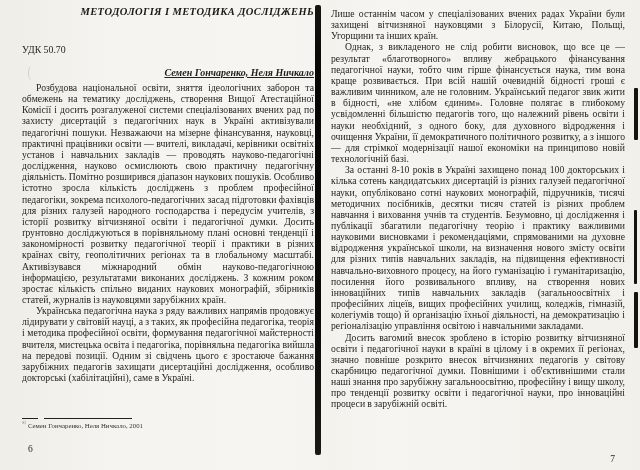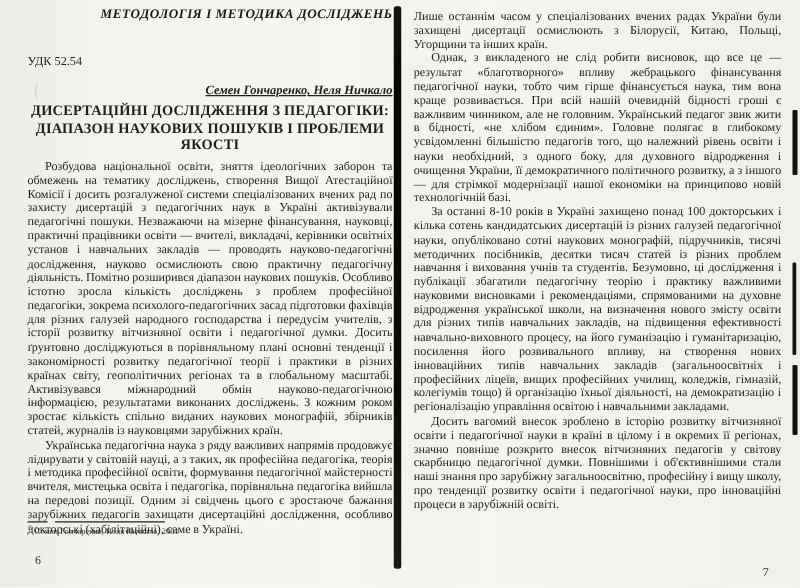--- a/index.html
+++ b/index.html
@@ -63,25 +63,24 @@
     border-left:1px solid #c9c6bd;border-radius:50% 0 0 50%;opacity:.8;}
 </style>
 </head>
 <body>
 
 <div class="scan">
 
   <div class="page-left">
     <div class="running-head">МЕТОДОЛОГІЯ І МЕТОДИКА ДОСЛІДЖЕНЬ</div>
 
-    <div class="udc">УДК 52.54</div>
+    <div class="udc">УДК 50.70</div>
 
     <div class="authors">Семен Гончаренко, Неля Ничкало</div>
 
-    <div class="art-title">ДИСЕРТАЦІЙНІ ДОСЛІДЖЕННЯ З ПЕДАГОГІКИ: ДІАПАЗОН НАУКОВИХ ПОШУКІВ І ПРОБЛЕМИ ЯКОСТІ</div>
 
     <div class="body">
       <p>Розбудова національної освіти, зняття ідеологічних заборон та обмежень на тематику досліджень, створення Вищої Атестаційної Комісії і досить розгалуженої системи спеціалізованих вчених рад по захисту дисертацій з педагогічних наук в Україні активізували педагогічні пошуки. Незважаючи на мізерне фінансування, науковці, практичні працівники освіти — вчителі, викладачі, керівники освітніх установ і навчальних закладів — проводять науково-педагогічні дослідження, науково осмислюють свою практичну педагогічну діяльність. Помітно розширився діапазон наукових пошуків. Особливо істотно зросла кількість досліджень з проблем професійної педагогіки, зокрема психолого-педагогічних засад підготовки фахівців для різних галузей народного господарства і передусім учителів, з історії розвитку вітчизняної освіти і педагогічної думки. Досить ґрунтовно досліджуються в порівняльному плані основні тенденції і закономірності розвитку педагогічної теорії і практики в різних країнах світу, геополітичних регіонах та в глобальному масштабі. Активізувався міжнародний обмін науково-педагогічною інформацією, результатами виконаних досліджень. З кожним роком зростає кількість спільно виданих наукових монографій, збірників статей, журналів із науковцями зарубіжних країн.</p>
       <p>Українська педагогічна наука з ряду важливих напрямів продовжує лідирувати у світовій науці, а з таких, як професійна педагогіка, теорія і методика професійної освіти, формування педагогічної майстерності вчителя, мистецька освіта і педагогіка, порівняльна педагогіка вийшла на передові позиції. Одним зі свідчень цього є зростаюче бажання зарубіжних педагогів захищати дисертаційні дослідження, особливо докторські (хабілітаційні), саме в Україні.</p>
     </div>
 
     <div class="footnote-block">
       <div class="fn-rule">
         <span class="seg short"></span><span class="seg long"></span>
       </div>
@@ -93,21 +92,21 @@
 
     <div class="pageno pageno-left">6</div>
 
     <div class="smudge"></div>
   </div>
 
   <div class="gutter"></div>
 
   <div class="page-right">
     <div class="body">
-      <p class="noindent">Лише останнім часом у спеціалізованих вчених радах України були захищені дисертації осмислюють з Білорусії, Китаю, Польщі, Угорщини та інших країн.</p>
+      <p class="noindent">Лише останнім часом у спеціалізованих вчених радах України були захищені вітчизняної науковцями з Білорусії, Китаю, Польщі, Угорщини та інших країн.</p>
       <p>Однак, з викладеного не слід робити висновок, що все це — результат «благотворного» впливу жебрацького фінансування педагогічної науки, тобто чим гірше фінансується наука, тим вона краще розвивається. При всій нашій очевидній бідності гроші є важливим чинником, але не головним. Український педагог звик жити в бідності, «не хлібом єдиним». Головне полягає в глибокому усвідомленні більшістю педагогів того, що належний рівень освіти і науки необхідний, з одного боку, для духовного відродження і очищення України, її демократичного політичного розвитку, а з іншого — для стрімкої модернізації нашої економіки на принципово новій технологічній базі.</p>
       <p>За останні 8-10 років в Україні захищено понад 100 докторських і кілька сотень кандидатських дисертацій із різних галузей педагогічної науки, опубліковано сотні наукових монографій, підручників, тисячі методичних посібників, десятки тисяч статей із різних проблем навчання і виховання учнів та студентів. Безумовно, ці дослідження і публікації збагатили педагогічну теорію і практику важливими науковими висновками і рекомендаціями, спрямованими на духовне відродження української школи, на визначення нового змісту освіти для різних типів навчальних закладів, на підвищення ефективності навчально-виховного процесу, на його гуманізацію і гуманітаризацію, посилення його розвивального впливу, на створення нових інноваційних типів навчальних закладів (загальноосвітніх і професійних ліцеїв, вищих професійних училищ, коледжів, гімназій, колегіумів тощо) й організацію їхньої діяльності, на демократизацію і регіоналізацію управління освітою і навчальними закладами.</p>
       <p>Досить вагомий внесок зроблено в історію розвитку вітчизняної освіти і педагогічної науки в країні в цілому і в окремих її регіонах, значно повніше розкрито внесок вітчизняних педагогів у світову скарбницю педагогічної думки. Повнішими і об'єктивнішими стали наші знання про зарубіжну загальноосвітню, професійну і вищу школу, про тенденції розвитку освіти і педагогічної науки, про інноваційні процеси в зарубіжній освіті.</p>
     </div>
     <div class="pageno pageno-right">7</div>
   </div>
 
   <div class="artifact a1"></div>
   <div class="artifact a2"></div>
   <div class="artifact a3"></div>

